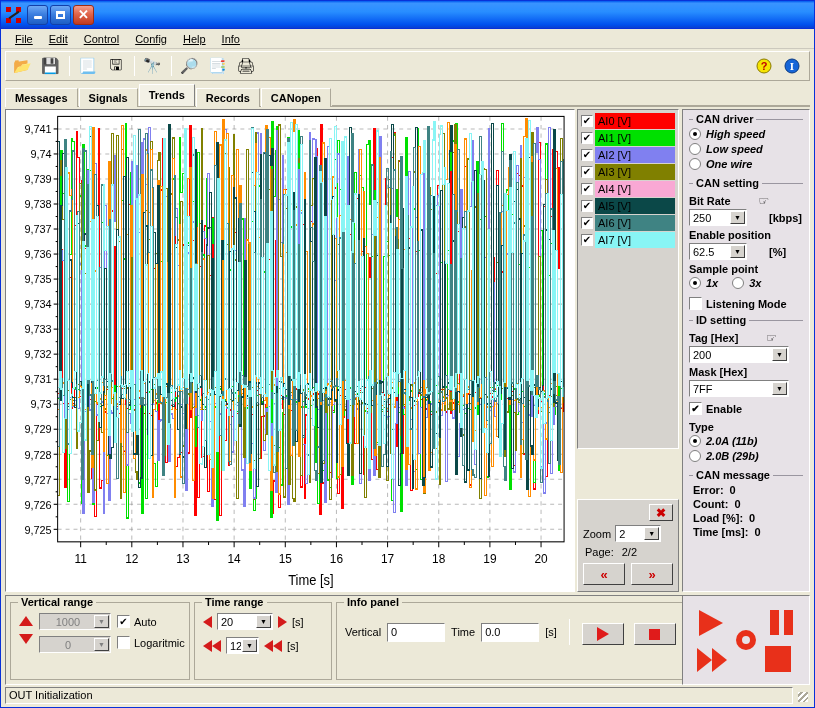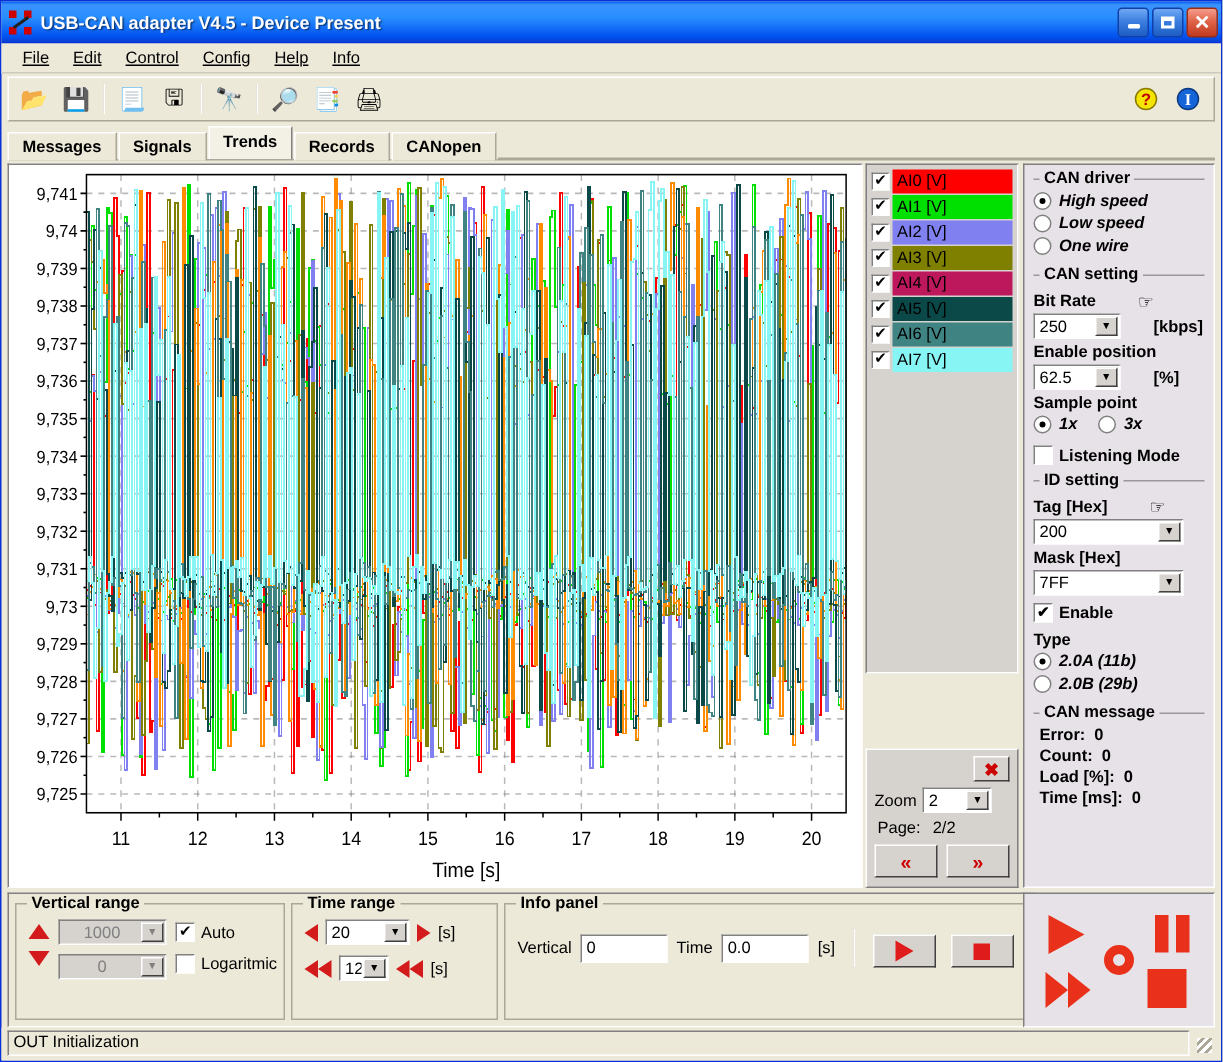--- a/index.html
+++ b/index.html
@@ -263,21 +263,20 @@
 <div class="window">
 
   <div class="titlebar">
     <div class="app-icon">
       <i class="sq1"></i>
         <i class="sq2"></i>
         <i class="sq3"></i>
         <i class="sq4"></i>
         <i class="dg"></i>
     </div>
-    <div class="title-text">USB-CAN adapter  V4.5  -  Device Present</div>
     <div class="win-btns">
       <div class="wb">
           <i class="min-g"></i>
         </div>
       <div class="wb">
           <i class="max-g"></i>
         </div>
       <div class="wb close">
           <span class="cls-g">✕</span>
         </div>
@@ -491,21 +490,21 @@
               <div class="legend-item">
                 <span class="lg-check">✔</span>
                 <span class="lg-label" style="background: rgb(128, 128, 240); color: rgb(0, 0, 0);">AI2 [V]</span>
               </div>
               <div class="legend-item">
                 <span class="lg-check">✔</span>
                 <span class="lg-label" style="background: rgb(128, 128, 0); color: rgb(0, 0, 0);">AI3 [V]</span>
               </div>
               <div class="legend-item">
                 <span class="lg-check">✔</span>
-                <span class="lg-label" style="background: #be185d; color: rgb(0, 0, 0);">AI4 [V]</span>
+                <span class="lg-label" style="background: #f9a8d4; color: rgb(0, 0, 0);">AI4 [V]</span>
               </div>
               <div class="legend-item">
                 <span class="lg-check">✔</span>
                 <span class="lg-label" style="background: rgb(11, 72, 72); color: rgb(0, 0, 0);">AI5 [V]</span>
               </div>
               <div class="legend-item">
                 <span class="lg-check">✔</span>
                 <span class="lg-label" style="background: rgb(63, 131, 131); color: rgb(0, 0, 0);">AI6 [V]</span>
               </div>
               <div class="legend-item">

